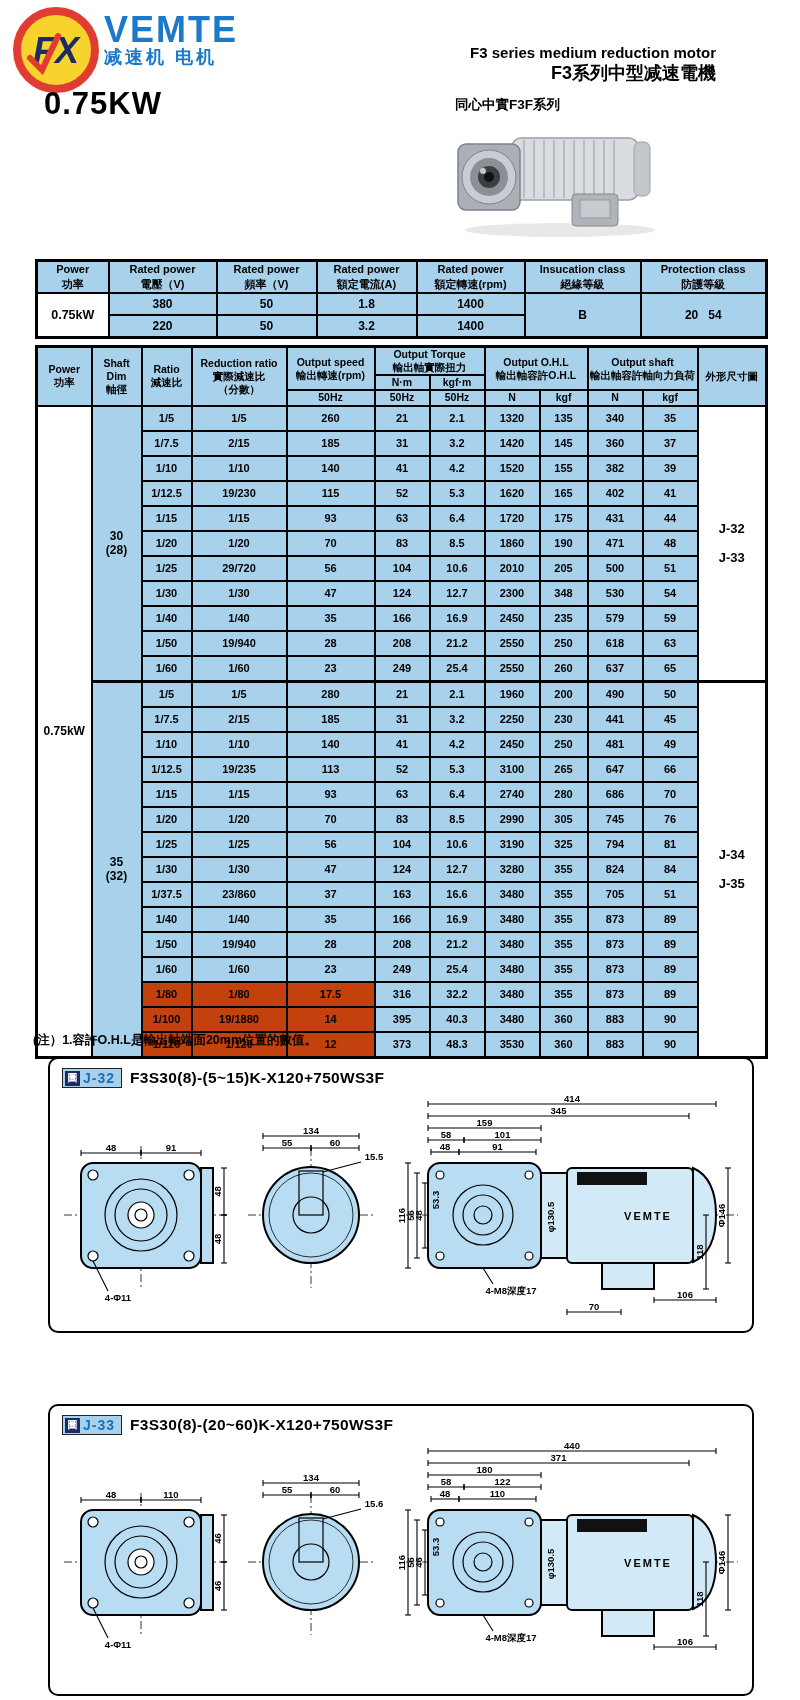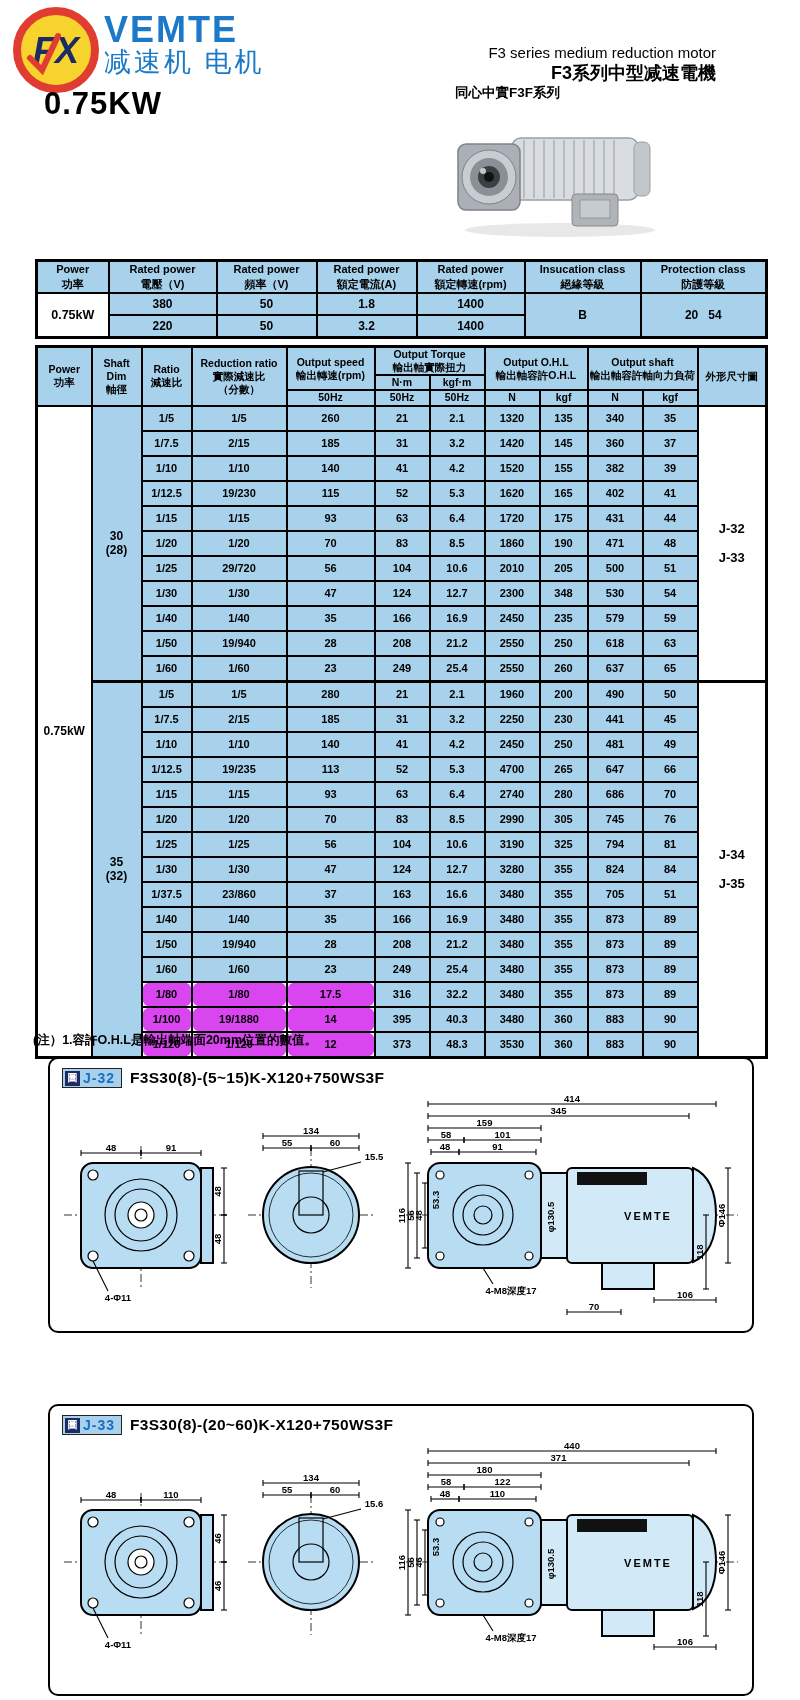--- a/index.html
+++ b/index.html
@@ -2,39 +2,39 @@
 <html><head>
 <meta charset="utf-8">
 <style>
   html,body{margin:0;padding:0;background:#fff;}
   #page{position:relative;width:800px;height:1700px;background:#fff;overflow:hidden;
         font-family:"Liberation Sans","DejaVu Sans",sans-serif;color:#000;}
   .abs{position:absolute;}
 
   
   .brand-word{font-size:36px;font-weight:800;color:#1b79c8;letter-spacing:2px;line-height:1;}
-  .brand-sub{font-size:27px;font-weight:400;color:#1b79c8;letter-spacing:3px;line-height:1.1;}
+  .brand-sub{font-size:18px;font-weight:700;color:#1b79c8;letter-spacing:3px;line-height:1.1;}
   .head-right{text-align:right;}
-  .head-right .l1{font-size:15px;font-weight:normal;}
+  .head-right .l1{font-size:15px;font-weight:bold;}
   .head-right .l2{font-size:18px;font-weight:bold;}
   .power-title{font-size:31px;font-weight:800;letter-spacing:1px;}
   .series-note{font-size:13.5px;font-weight:bold;}
 
   
   table{border-collapse:collapse;table-layout:fixed;}
   .ptable,.stable{border:3px solid #000;width:730px;}
   .ptable th,.ptable td,.stable th,.stable td{border:2px solid #000;text-align:center;vertical-align:middle;padding:0;}
   .ptable th{background:#a8d2ec;font-size:11px;font-weight:bold;height:19px;line-height:1.35;}
   .ptable td{background:#a8d2ec;font-size:12px;font-weight:bold;height:20px;}
   .ptable td.pw{background:#fff;font-size:12.5px;}
   .ptable td.pre{white-space:pre;}
   .stable th{background:#a8d2ec;font-size:10.5px;font-weight:bold;line-height:1.25;}
   .stable td{font-size:11px;font-weight:bold;height:23px;}
   .stable td.bl{background:#a8d2ec;}
-  .stable td.wc{background:#d946ef;border-radius:9px;}
+  .stable td.wc{background:#c2410c;}
   .stable td.pw{background:#fff;font-size:12px;}
   .stable td.shaft{font-size:12px;line-height:1.2;}
   .stable td.dimcol{background:#fff;font-size:13px;}
   .dimref{margin:14px 0;font-weight:bold;}
   tr.gsep td{border-top:3px solid #000;}
 
   .note-line{font-size:12.5px;font-weight:bold;}
 
   
   .dbox{border:2.5px solid #000;border-radius:10px;background:#fff;}
@@ -71,21 +71,21 @@
     <div class="brand-word">VEMTE</div>
     <div class="brand-sub">减速机 电机</div>
   </div>
 
   <div class="abs head-right" style="right:84px;top:44px;">
     <div class="l1">F3 series medium reduction motor</div>
     <div class="l2">F3系列中型减速電機</div>
   </div>
 
   <div class="abs power-title" style="left:44px;top:86px;">0.75KW</div>
-  <div class="abs series-note" style="left:455px;top:84px;">同心中實F3F系列</div>
+  <div class="abs series-note" style="left:455px;top:96px;">同心中實F3F系列</div>
 
   <div class="abs" style="left:450px;top:130px;">
     <svg width="220" height="110" viewBox="0 0 220 110">
       <ellipse cx="110" cy="100" rx="95" ry="7" fill="#e8e8e8"></ellipse>
       <rect x="62" y="8" width="126" height="62" rx="9" fill="#d9dde1" stroke="#9aa0a6" stroke-width="1.5"></rect>
       <g stroke="#b6bcc2" stroke-width="2">
         <line x1="74" y1="10" x2="74" y2="68"></line>
           <line x1="84" y1="10" x2="84" y2="68"></line>
         <line x1="94" y1="10" x2="94" y2="68"></line>
           <line x1="104" y1="10" x2="104" y2="68"></line>
@@ -354,21 +354,21 @@
           <td class="bl">250</td>
           <td class="bl">481</td>
           <td class="bl">49</td>
         </tr>
         <tr>
           <td class="bl">1/12.5</td>
           <td class="bl">19/235</td>
           <td class="bl">113</td>
           <td class="bl">52</td>
           <td class="bl">5.3</td>
-          <td class="bl">4700</td>
+          <td class="bl">3100</td>
           <td class="bl">265</td>
           <td class="bl">647</td>
           <td class="bl">66</td>
         </tr>
         <tr>
           <td class="bl">1/15</td>
           <td class="bl">1/15</td>
           <td class="bl">93</td>
           <td class="bl">63</td>
           <td class="bl">6.4</td>

